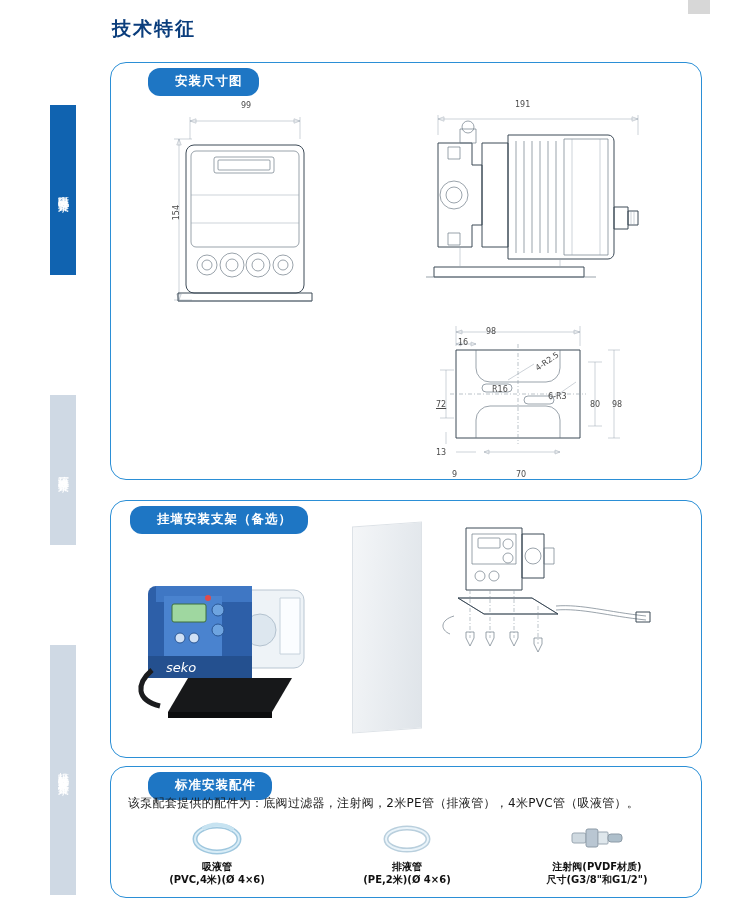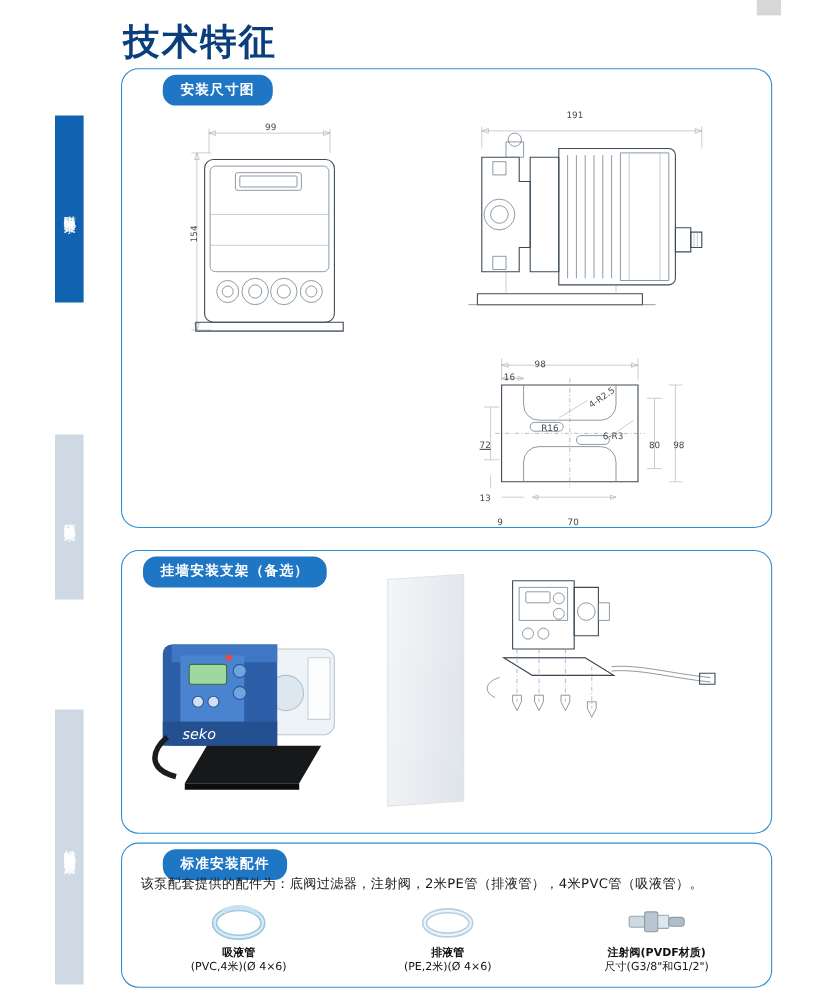--- a/index.html
+++ b/index.html
@@ -40,42 +40,42 @@
     padding: 6px 0;
   }
   .rail-tab.active { background: #1063b0; }
   .rail-tab.dim    { background: #cfd9e4; color: #ffffff; }
 
   
   .page-title {
     position: absolute;
     left: 112px;
     top: 16px;
-    font-size: 33px;
+    font-size: 19px;
     font-weight: bold;
     color: #0a3d7c;
     letter-spacing: 2px;
   }
 
   
   .panel {
     position: absolute;
     border: 1px solid #2b8fd6;
     border-radius: 16px;
     background: #ffffff;
     box-sizing: border-box;
   }
   .panel-label {
     position: absolute;
     background: #1e76c4;
     color: #ffffff;
     font-size: 12.5px;
     font-weight: bold;
     border-radius: 12px;
-    padding: 5px 16px 6px 16px;
+    padding: 5px 16px 6px 27px;
     white-space: nowrap;
     letter-spacing: 1px;
   }
 
   
   #panel-dim   { left: 110px; top: 62px;  width: 592px; height: 418px; }
   #label-dim   { left: 148px; top: 68px; }
   
   #panel-wall  { left: 110px; top: 500px; width: 592px; height: 258px; }
   #label-wall  { left: 130px; top: 506px; }
@@ -104,21 +104,21 @@
   }
   .acc-item {
     width: 140px;
     text-align: center;
     font-size: 10px;
     color: #111;
     line-height: 13px;
   }
   .acc-pic { height: 36px; display: flex; align-items: center; justify-content: center; margin-bottom: 4px;}
   .acc-name { font-weight: bold; }
-  .acc-sub  { font-weight: normal; }
+  .acc-sub  { font-weight: bold; }
 
   
   .draw { position: absolute; }
   .dim-text {
     position: absolute;
     font-size: 8px;
     color: #4a4a4a;
     font-family: "DejaVu Sans", "Liberation Sans", sans-serif;
     white-space: nowrap;
   }
@@ -206,21 +206,21 @@
       <circle class="ln" cx="62" cy="170" r="6"></circle>
     <circle class="ln" cx="88" cy="170" r="12"></circle>
       <circle class="ln" cx="88" cy="170" r="6"></circle>
     <circle class="ln" cx="113" cy="170" r="10"></circle>
       <circle class="ln" cx="113" cy="170" r="5"></circle>
 
     <path class="lnb" d="M8 198 h134 v8 h-134 z"></path>
     <line class="ln" x1="8" y1="206" x2="142" y2="206"></line>
   </svg>
 </div>
-<div class="dim-text" style="left:241px; top:101px;margin-top:10px;">99</div>
+<div class="dim-text" style="left:241px; top:101px;">99</div>
 <div class="dim-text vert" style="left:172px; top:205px;">154</div>
 
 <div class="draw" style="left:420px; top:95px;">
   <svg width="250" height="230" viewBox="0 0 250 230">
 
     <line class="lnt" x1="18" y1="20" x2="18" y2="40"></line>
     <line class="lnt" x1="218" y1="20" x2="218" y2="40"></line>
     <line class="lnt" x1="18" y1="24" x2="218" y2="24"></line>
     <path class="lnt" d="M18 24 l6 -2.2 v4.4 z" fill="#9aa5b0"></path>
     <path class="lnt" d="M218 24 l-6 -2.2 v4.4 z" fill="#9aa5b0"></path>

